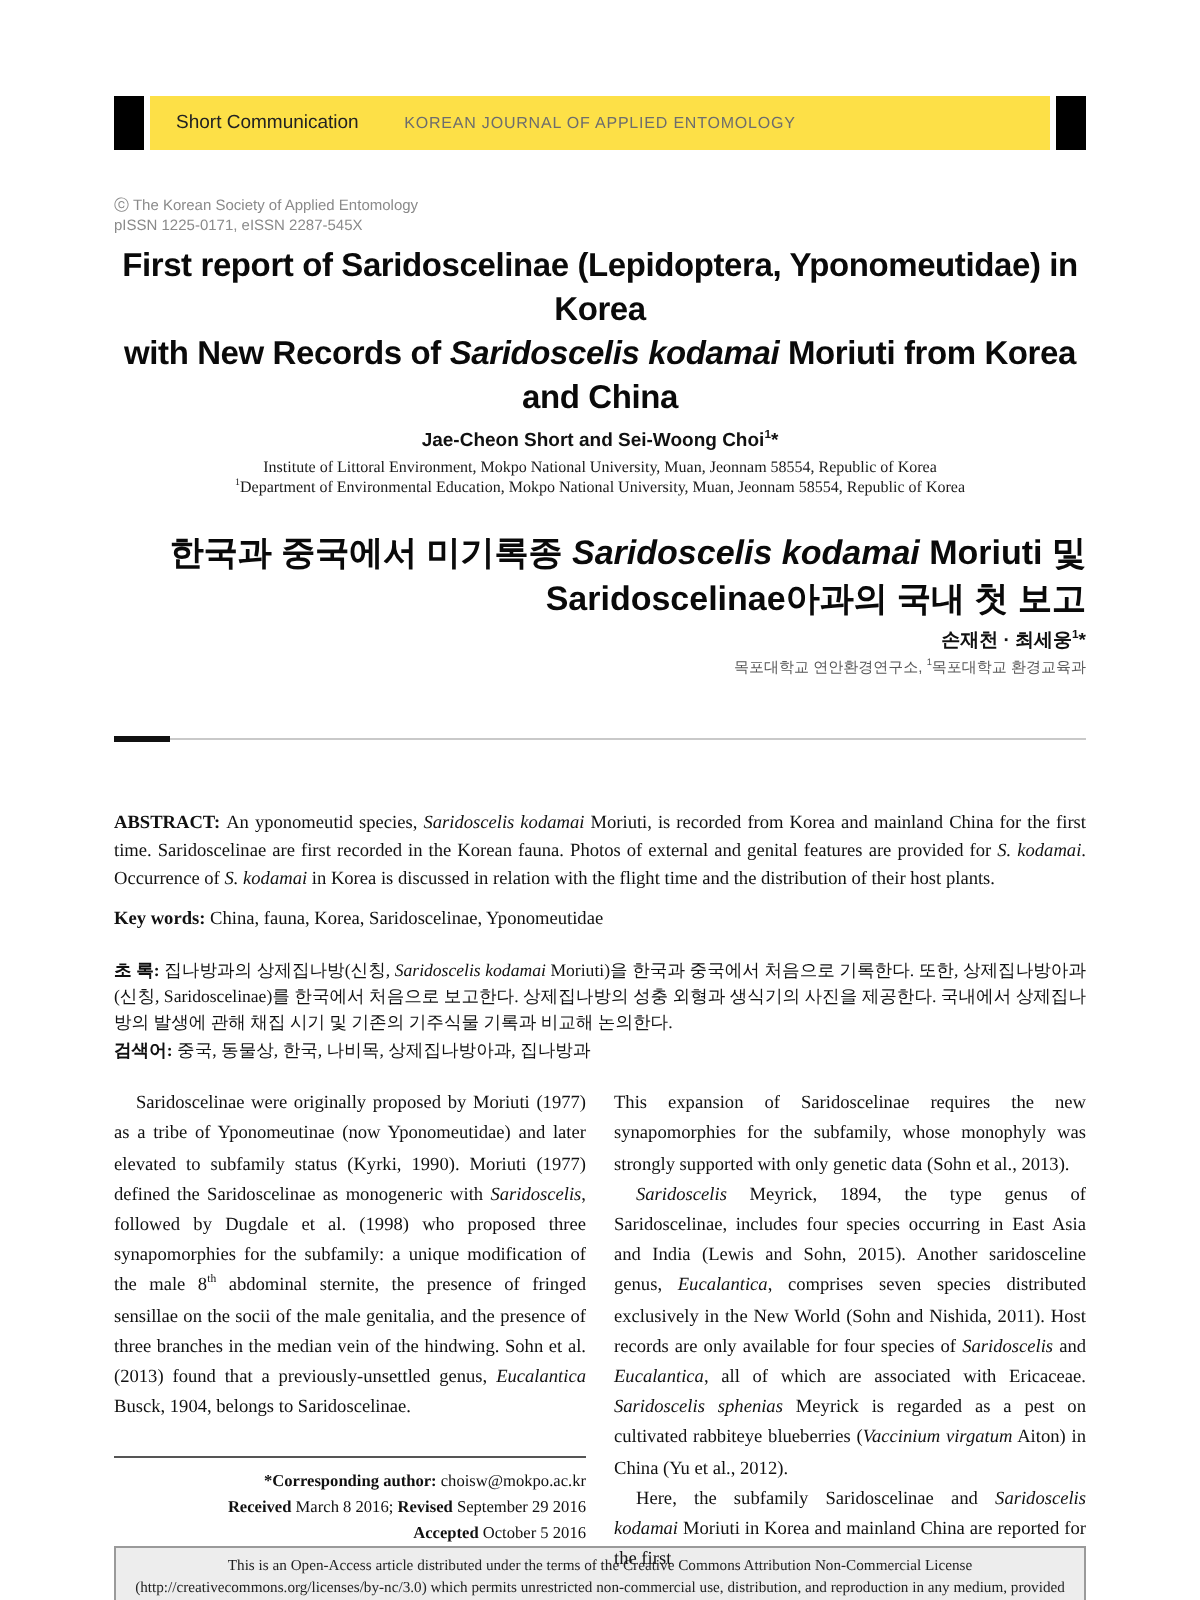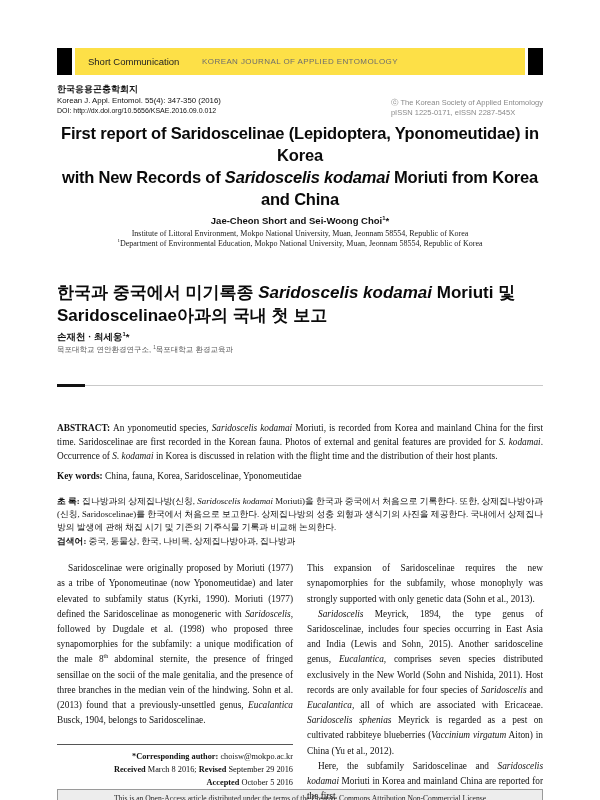--- a/index.html
+++ b/index.html
@@ -31,21 +31,21 @@
   .pub-l3 { font-size:7px; line-height:8px; margin-top:2px; }
   .pub-right { text-align:left; font-size:7.5px; color:#8a8a8a; line-height:10px; margin-top:14px; }
 
   
   .title-block { text-align:center; margin-top:4px; font-family:"Liberation Sans", sans-serif; }
   .paper-title { font-size:16.5px; font-weight:bold; line-height:22px; letter-spacing:-0.2px; color:#0a0a0a; }
   .authors { margin-top:5px; font-size:9.5px; font-weight:bold; line-height:11px; }
   .affils { margin-top:3px; font-family:"Liberation Serif", serif; font-size:8px; line-height:10px; color:#1a1a1a; }
 
   
-  .k-title-block { text-align:left; margin-top:32px; font-family:"Liberation Sans", sans-serif; }
+  .k-title-block { text-align:right; margin-top:16px; font-family:"Liberation Sans", sans-serif; }
   .k-title { font-size:17px; font-weight:bold; line-height:23px; color:#0a0a0a; }
   .k-authors { margin-top:4px; font-size:9.5px; font-weight:bold; line-height:11px; }
   .k-affil { margin-top:3px; font-size:7.5px; line-height:9px; color:#555; }
 
   
   .rule { margin-top:30px; display:flex; align-items:center; }
   .rule-dash { width:28px; height:3px; background:#111; flex:0 0 auto; }
   .rule-line { flex:1 1 auto; height:1px; background:#c9c9c9; }
 
   
@@ -75,25 +75,20 @@
   <div class="header-bar">
     <div class="hb-square"></div>
     <div class="hb-bar">
       <span class="article-type">Short Communication</span>
       <span class="journal-name">KOREAN JOURNAL OF APPLIED ENTOMOLOGY</span>
     </div>
     <div class="hb-square"></div>
   </div>
 
   <div class="pub-info">
-    <div class="pub-left">
-      <div class="pub-l1">한국응용곤충학회지</div>
-      <div class="pub-l2">Korean J. Appl. Entomol. 55(4): 347-350 (2016)</div>
-      <div class="pub-l3">DOI: http://dx.doi.org/10.5656/KSAE.2016.09.0.012</div>
-    </div>
     <div class="pub-right">
       <div>ⓒ The Korean Society of Applied Entomology</div>
       <div>pISSN  1225-0171,  eISSN  2287-545X</div>
     </div>
   </div>
 
   <div class="title-block">
     <div class="paper-title">
       <div>First report of Saridoscelinae (Lepidoptera, Yponomeutidae) in Korea</div>
       <div><span>with New Records of </span><span class="it">Saridoscelis kodamai</span><span> Moriuti from Korea and China</span></div>

